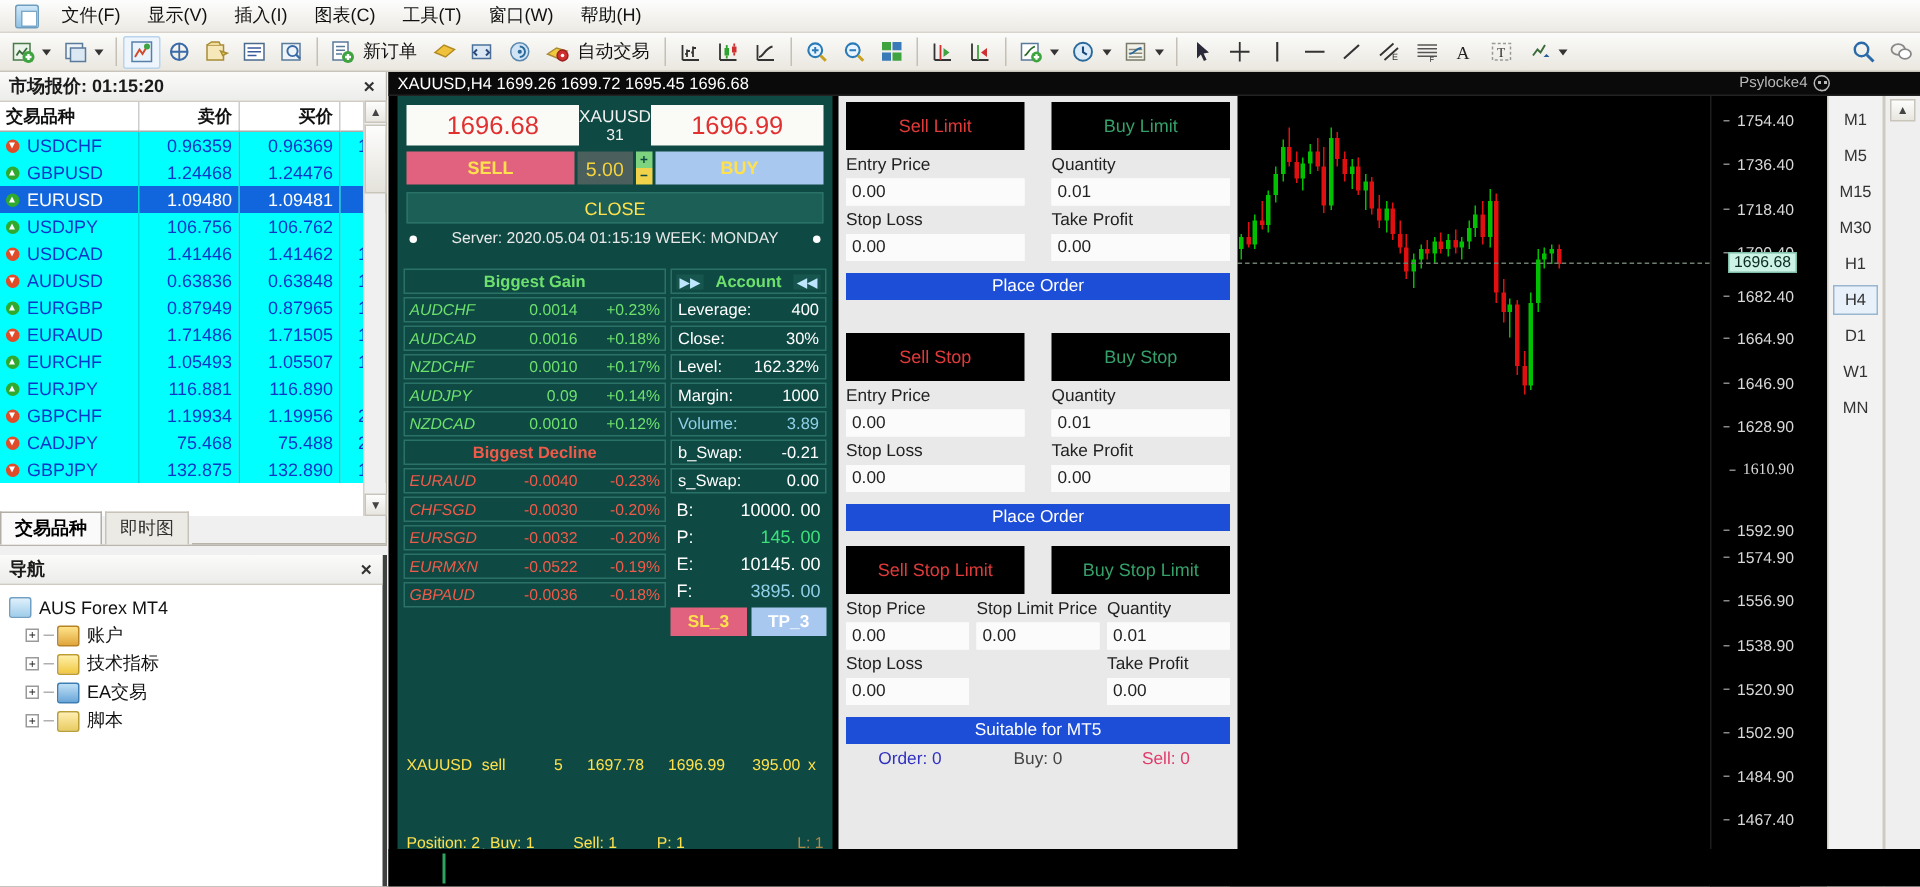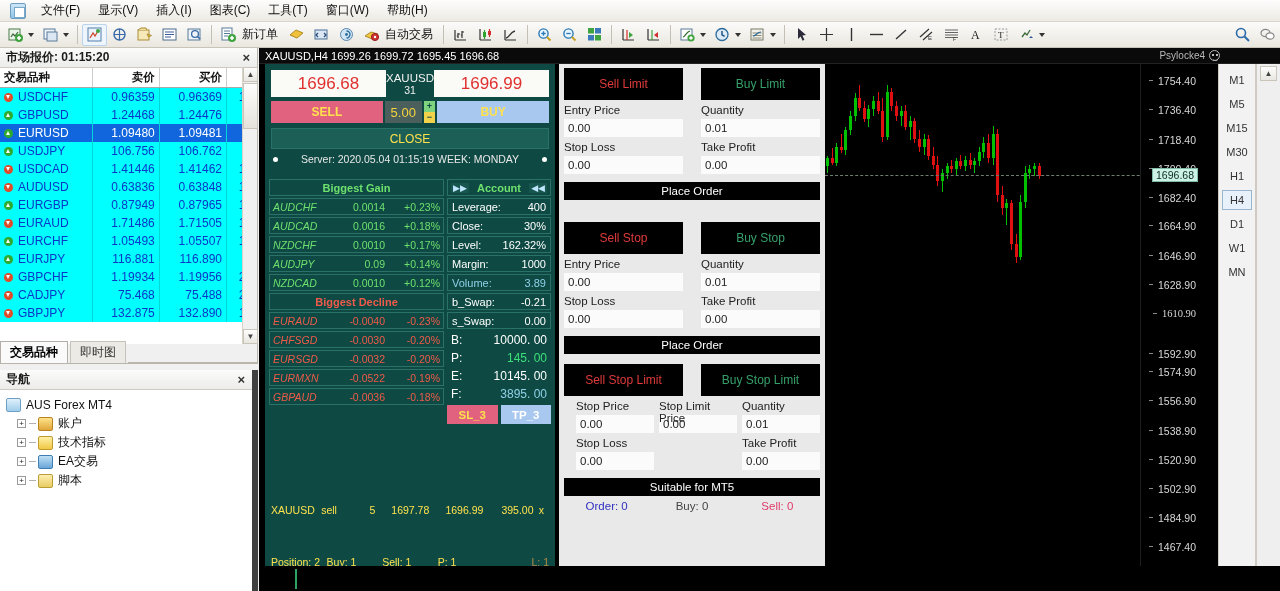--- a/index.html
+++ b/index.html
@@ -89,21 +89,21 @@
   .sb-arrow.bot{position:absolute;bottom:0;left:0;}
   .sb-thumb{position:absolute;top:16px;left:0;width:15px;height:46px;background:linear-gradient(#fdfdfd,#e4e2da);border:1px solid #c9c5bb;}
 
   .tabs-row { position:absolute; left:0; top:344px; width:258px; height:20px;
     background:#f0f0f0; border-bottom:1px solid #b9b5ab; border-right:1px solid #b9b5ab;
     display:flex; align-items:flex-end; font-size:12px; }
   .tab { padding:2px 9px 2px; border:1px solid #b2aea5; border-bottom:none; background:#fafafa; margin-right:2px; font-weight:bold;}
   .tab.inactive { background:#eceae4; border-color:#c7c3ba; font-weight:normal; color:#333;}
   .tab-rest { flex:1; border-bottom:1px solid #b9b5ab; }
 
-  .nav-wrap { position:absolute; left:0; top:370px; width:258px; height:221px; background:#fff; border-right:6px solid #404040; }
+  .nav-wrap { position:absolute; left:0; top:370px; width:258px; height:221px; background:#fff; border-right:3px solid #404040; }
   .nav-tree { padding: 5px 0 0 4px; font-size: 12px; color:#111; }
   .nav-node { display:flex; align-items:center; height:19px; padding-left:2px; }
   .nav-node .expander {
     width:9px;height:9px;border:1px solid #9a9a9a;background:#fff;
     font-size:8px;line-height:7px;text-align:center;color:#222;margin-right:3px;flex:0 0 auto;
   }
   .nav-node .dash { width:7px;height:1px;background:#b0b0b0;margin-right:2px;}
   .nav-ico { width:15px;height:14px;margin-right:5px;border-radius:2px;flex:0 0 auto; }
   .ico-root{background:linear-gradient(#dff0fb,#9fcdea);border:1px solid #6f9fc4;}
   .ico-acct{background:linear-gradient(#ffe38a,#e0a63b);border:1px solid #b78324;}
@@ -223,23 +223,23 @@
   .ord-tab { flex:1; height:32px; background:#000000; display:flex; align-items:center; justify-content:center;
     font-size:12px; }
   .ord-tab.sell { color:#e03a3a; }
   .ord-tab.buy  { color:#35a06a; }
   .ord-fields { display:flex; gap:18px; margin-top:4px; }
   .ord-col { flex:1; }
   .ord-col.thirds { flex:1; }
   .ord-label { font-size:11.5px; color:#222; height:15px; }
   .ord-input { height:18px; background:#fbfbfb; border:1px solid #fbfbfb; font-size:11.5px; color:#222;
     display:flex; align-items:center; padding-left:3px; }
-  .ord-cta { margin:8px 5px 0; height:18px; background:#000000; color:#ffffff; font-size:11.5px;
+  .ord-cta { margin:8px 5px 0; height:18px; background:#1d4ed8; color:#ffffff; font-size:11.5px;
     display:flex; align-items:center; justify-content:center; }
-  .ord-fields3 { display:flex; gap:5px; margin-top:4px;margin-left:12px; }
+  .ord-fields3 { display:flex; gap:5px; margin-top:4px; }
   .ord-counts { display:flex; margin-top:4px; padding:0 5px; font-size:11.5px; }
   .ord-counts > div { flex:1; text-align:center; }
   .cnt-order { color:#3030c0; }
   .cnt-buy { color:#444; }
   .cnt-sell { color:#e03a6a; }
 
   
   .bottom-strip { position:absolute; left:259px; top:566px; width:1021px; height:25px; background:#000; }
   .green-tick { position:absolute; left:36px; top:3px; width:2px; height:20px; background:#2fa360; }
 </style>

